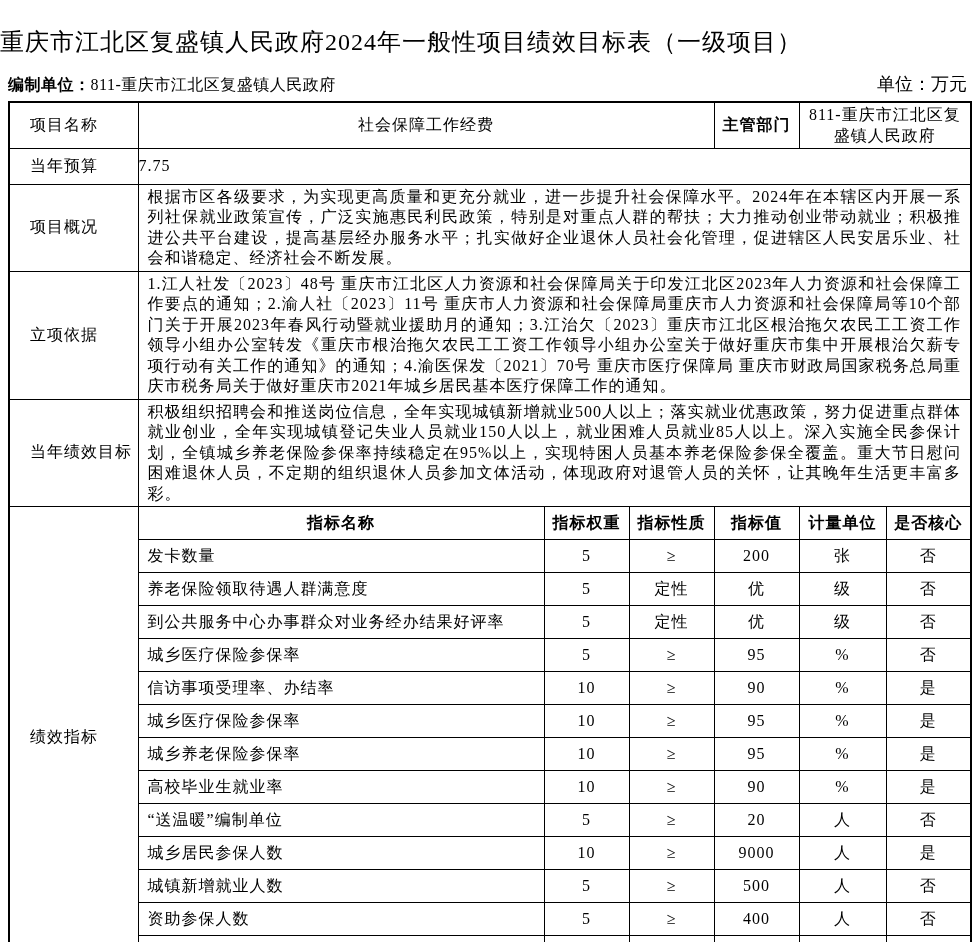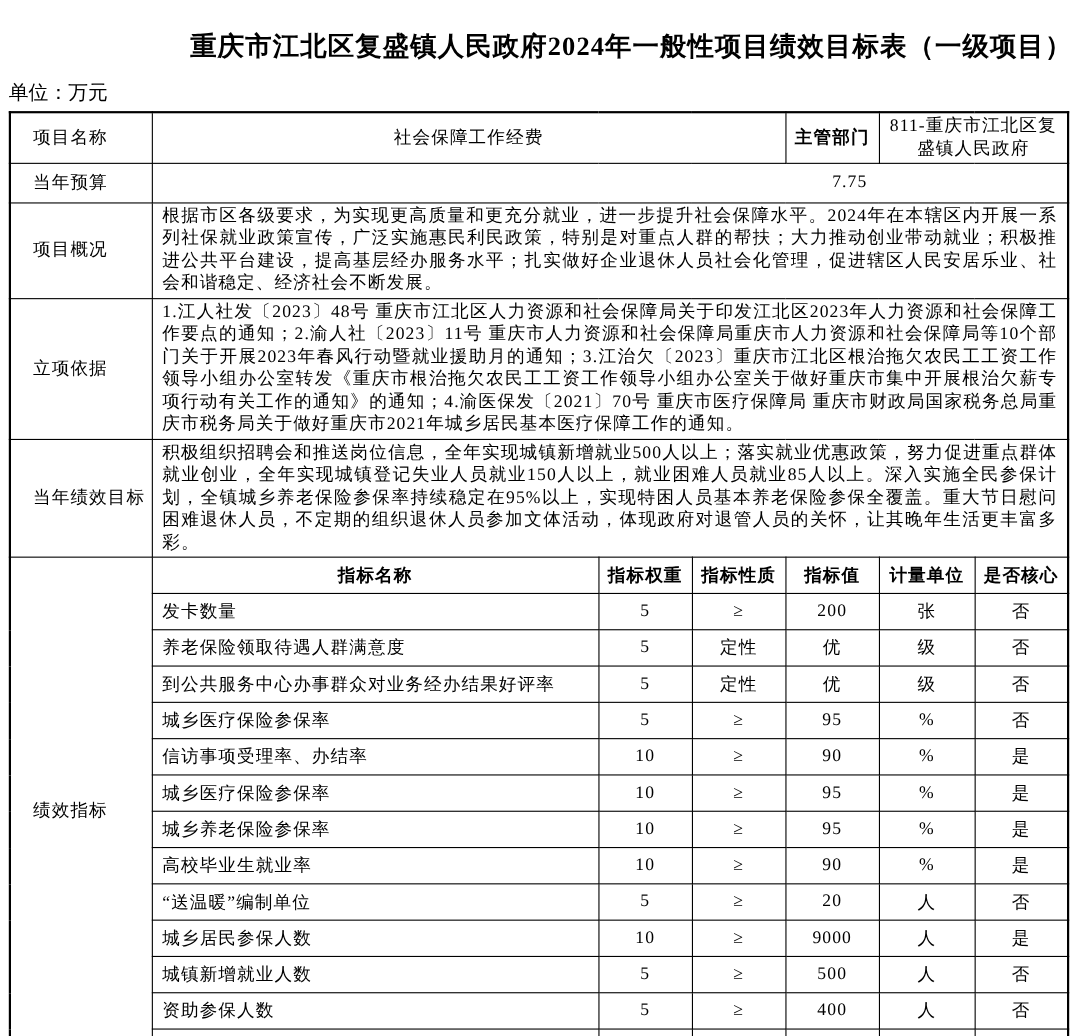--- a/index.html
+++ b/index.html
@@ -3,23 +3,23 @@
 <meta charset="utf-8">
 <style>
   * { margin: 0; padding: 0; box-sizing: border-box; }
   html, body {
     width: 975px; height: 942px;
     background: #ffffff; color: #000000;
     font-family: "Liberation Serif", "DejaVu Serif", serif;
     overflow: hidden;
   }
   .title {
-    text-align: right;
+    text-align: left;
     font-size: 24px;
-    font-weight: bold;
+    font-weight: normal;
     margin-top: 26px;
     letter-spacing: 1px;
   }
   .meta {
     display: flex;
     justify-content: space-between;
     align-items: flex-end;
     margin: 14px 8px 5px 8px;
   }
   .meta-left { font-size: 16px; letter-spacing: 0.5px; }
@@ -54,30 +54,33 @@
   tr.r-budget  { height: 36px; }
   tr.r-overview{ height: 82px; }
   tr.r-basis   { height: 126px; }
   tr.r-goal    { height: 87px; }
   tr.r-head    { height: 33px; }
   tbody tr     { height: 33px; }
 
   .budget-inner {
     display: block;
     width: 650px;
-    text-align: right;
+    text-align: left;
   }
   .dept-val { text-align: center; line-height: 21px; padding: 0 4px; }
 </style>
 </head>
 <body>
 
 <div class="title">重庆市江北区复盛镇人民政府2024年一般性项目绩效目标表（一级项目）</div>
 
 <div class="meta">
+  <div class="meta-left">
+    <span class="lbl">编制单位：</span><span>811-重庆市江北区复盛镇人民政府</span>
+  </div>
   <div class="meta-right">单位：万元</div>
 </div>
 
 <table class="main">
   <colgroup>
     <col style="width:129px">
     <col style="width:406px">
     <col style="width:85px">
     <col style="width:85px">
     <col style="width:85px">

